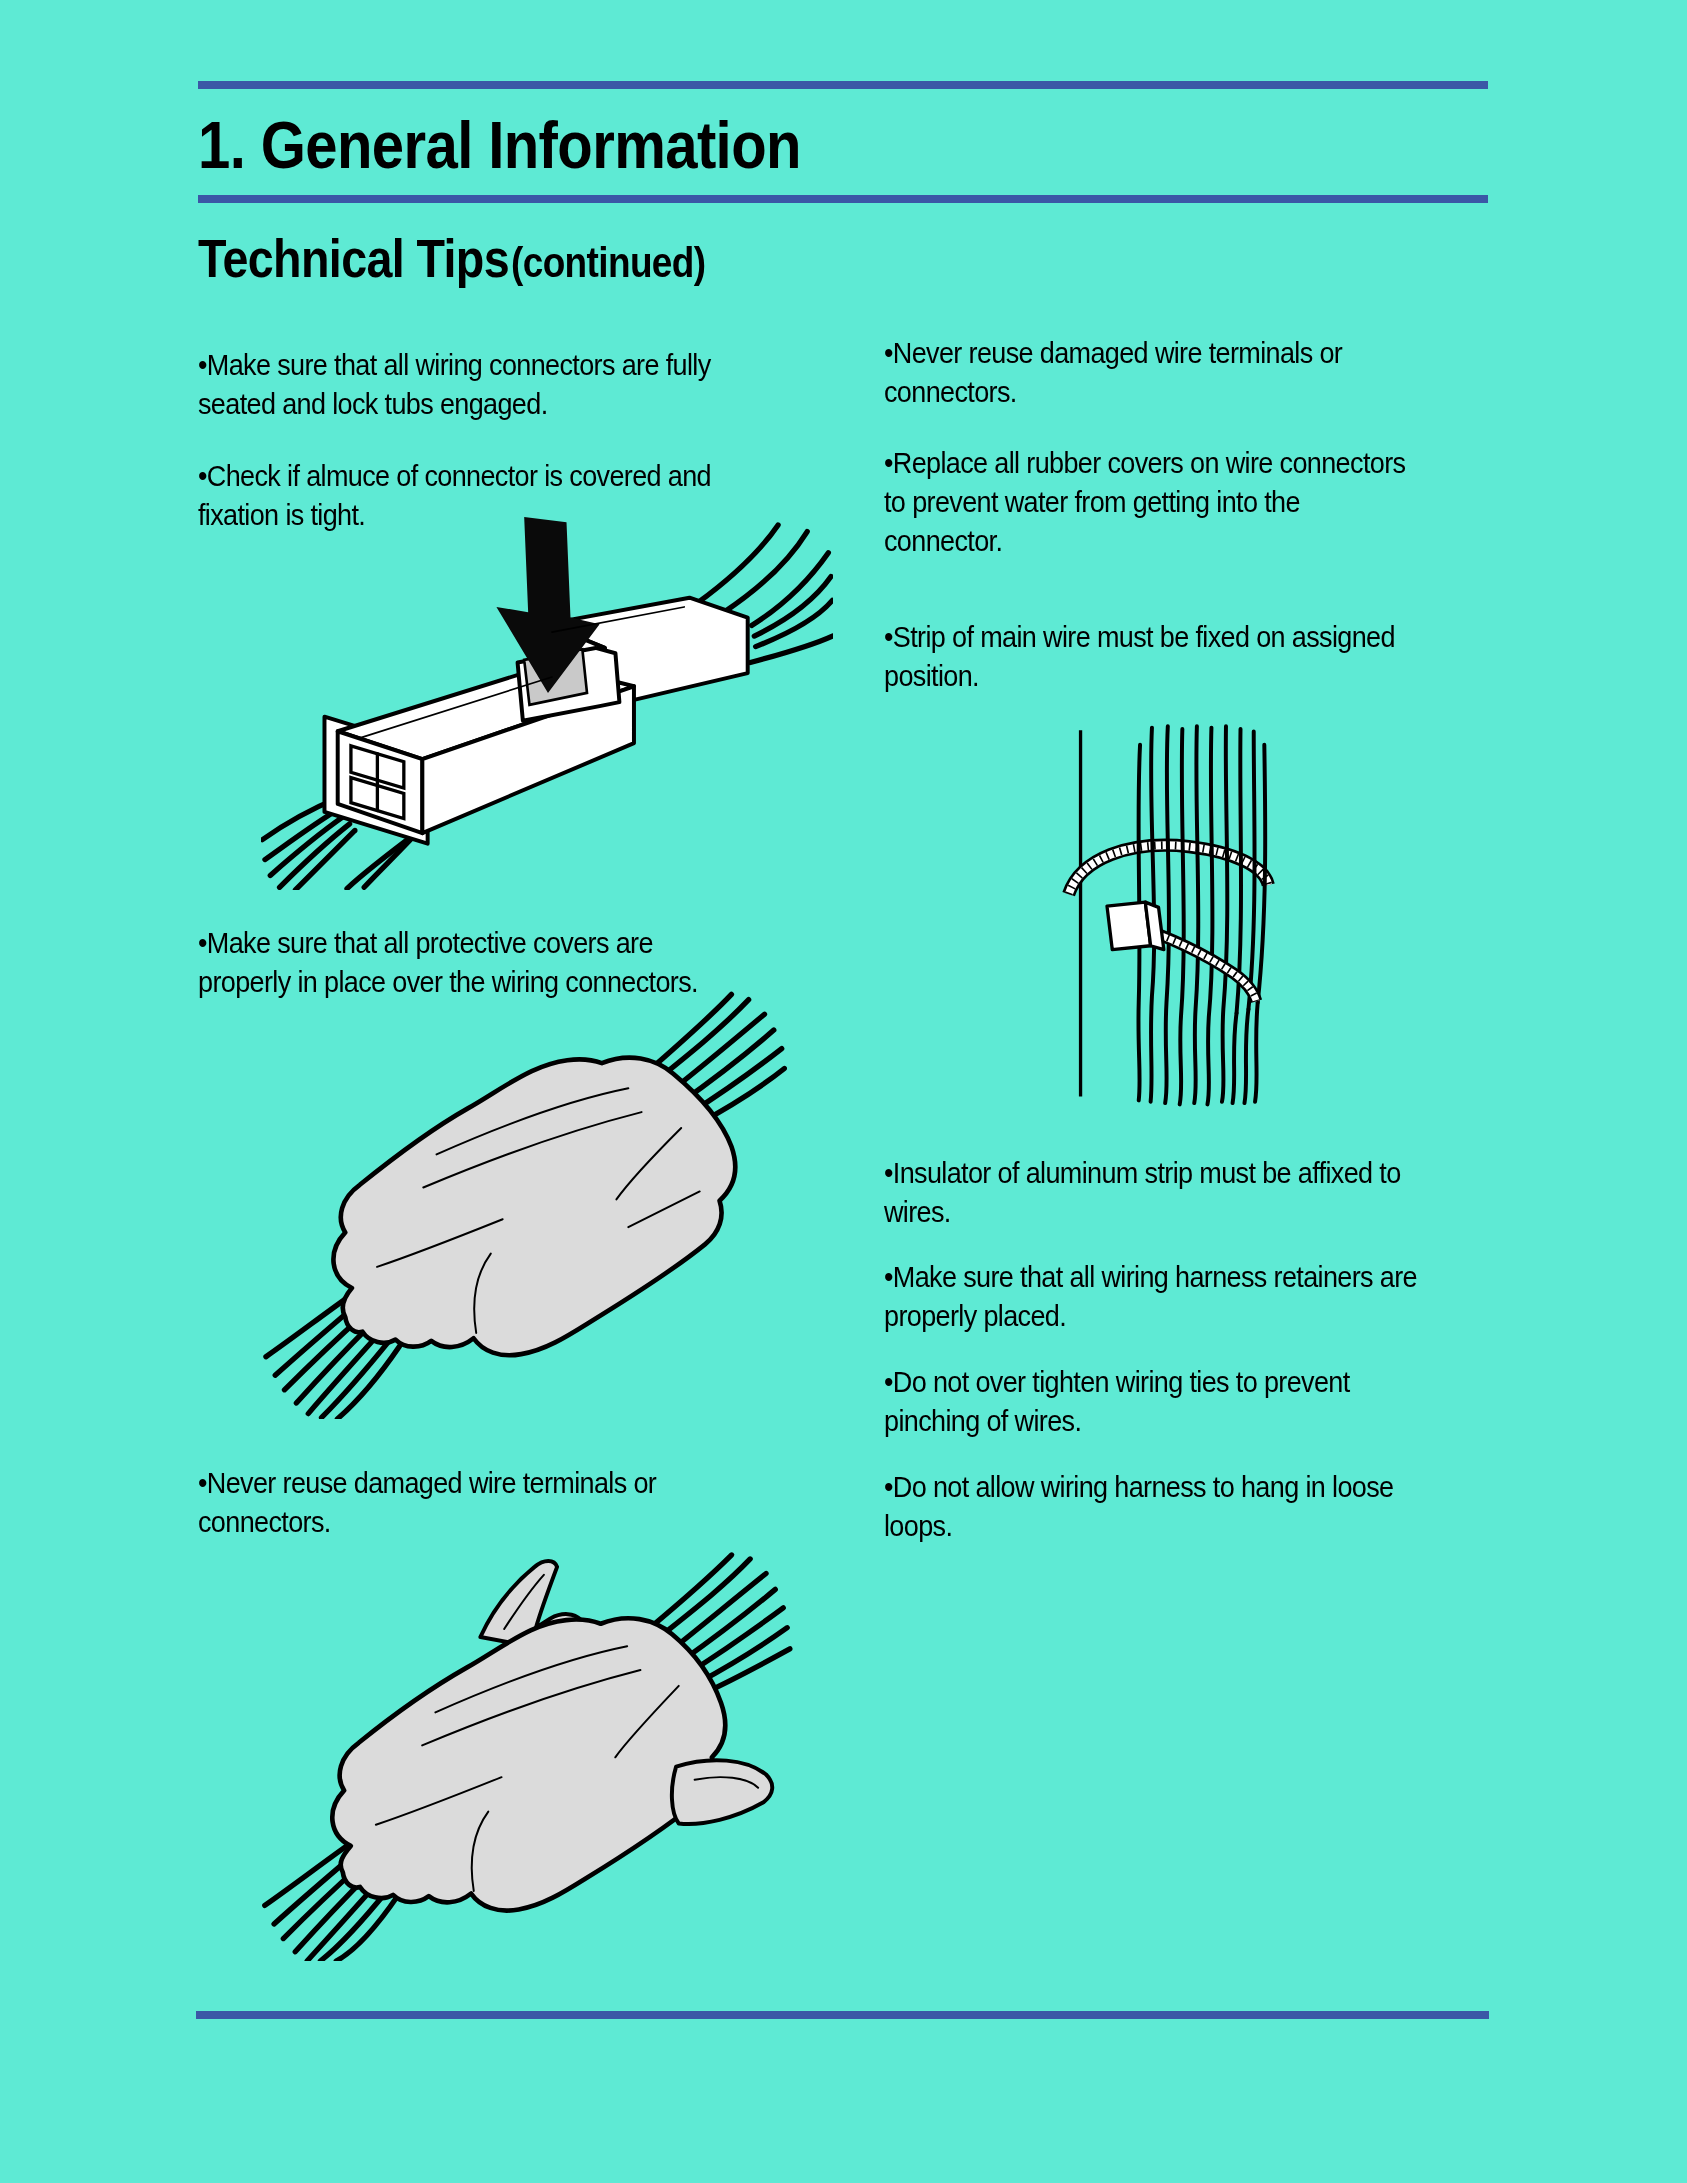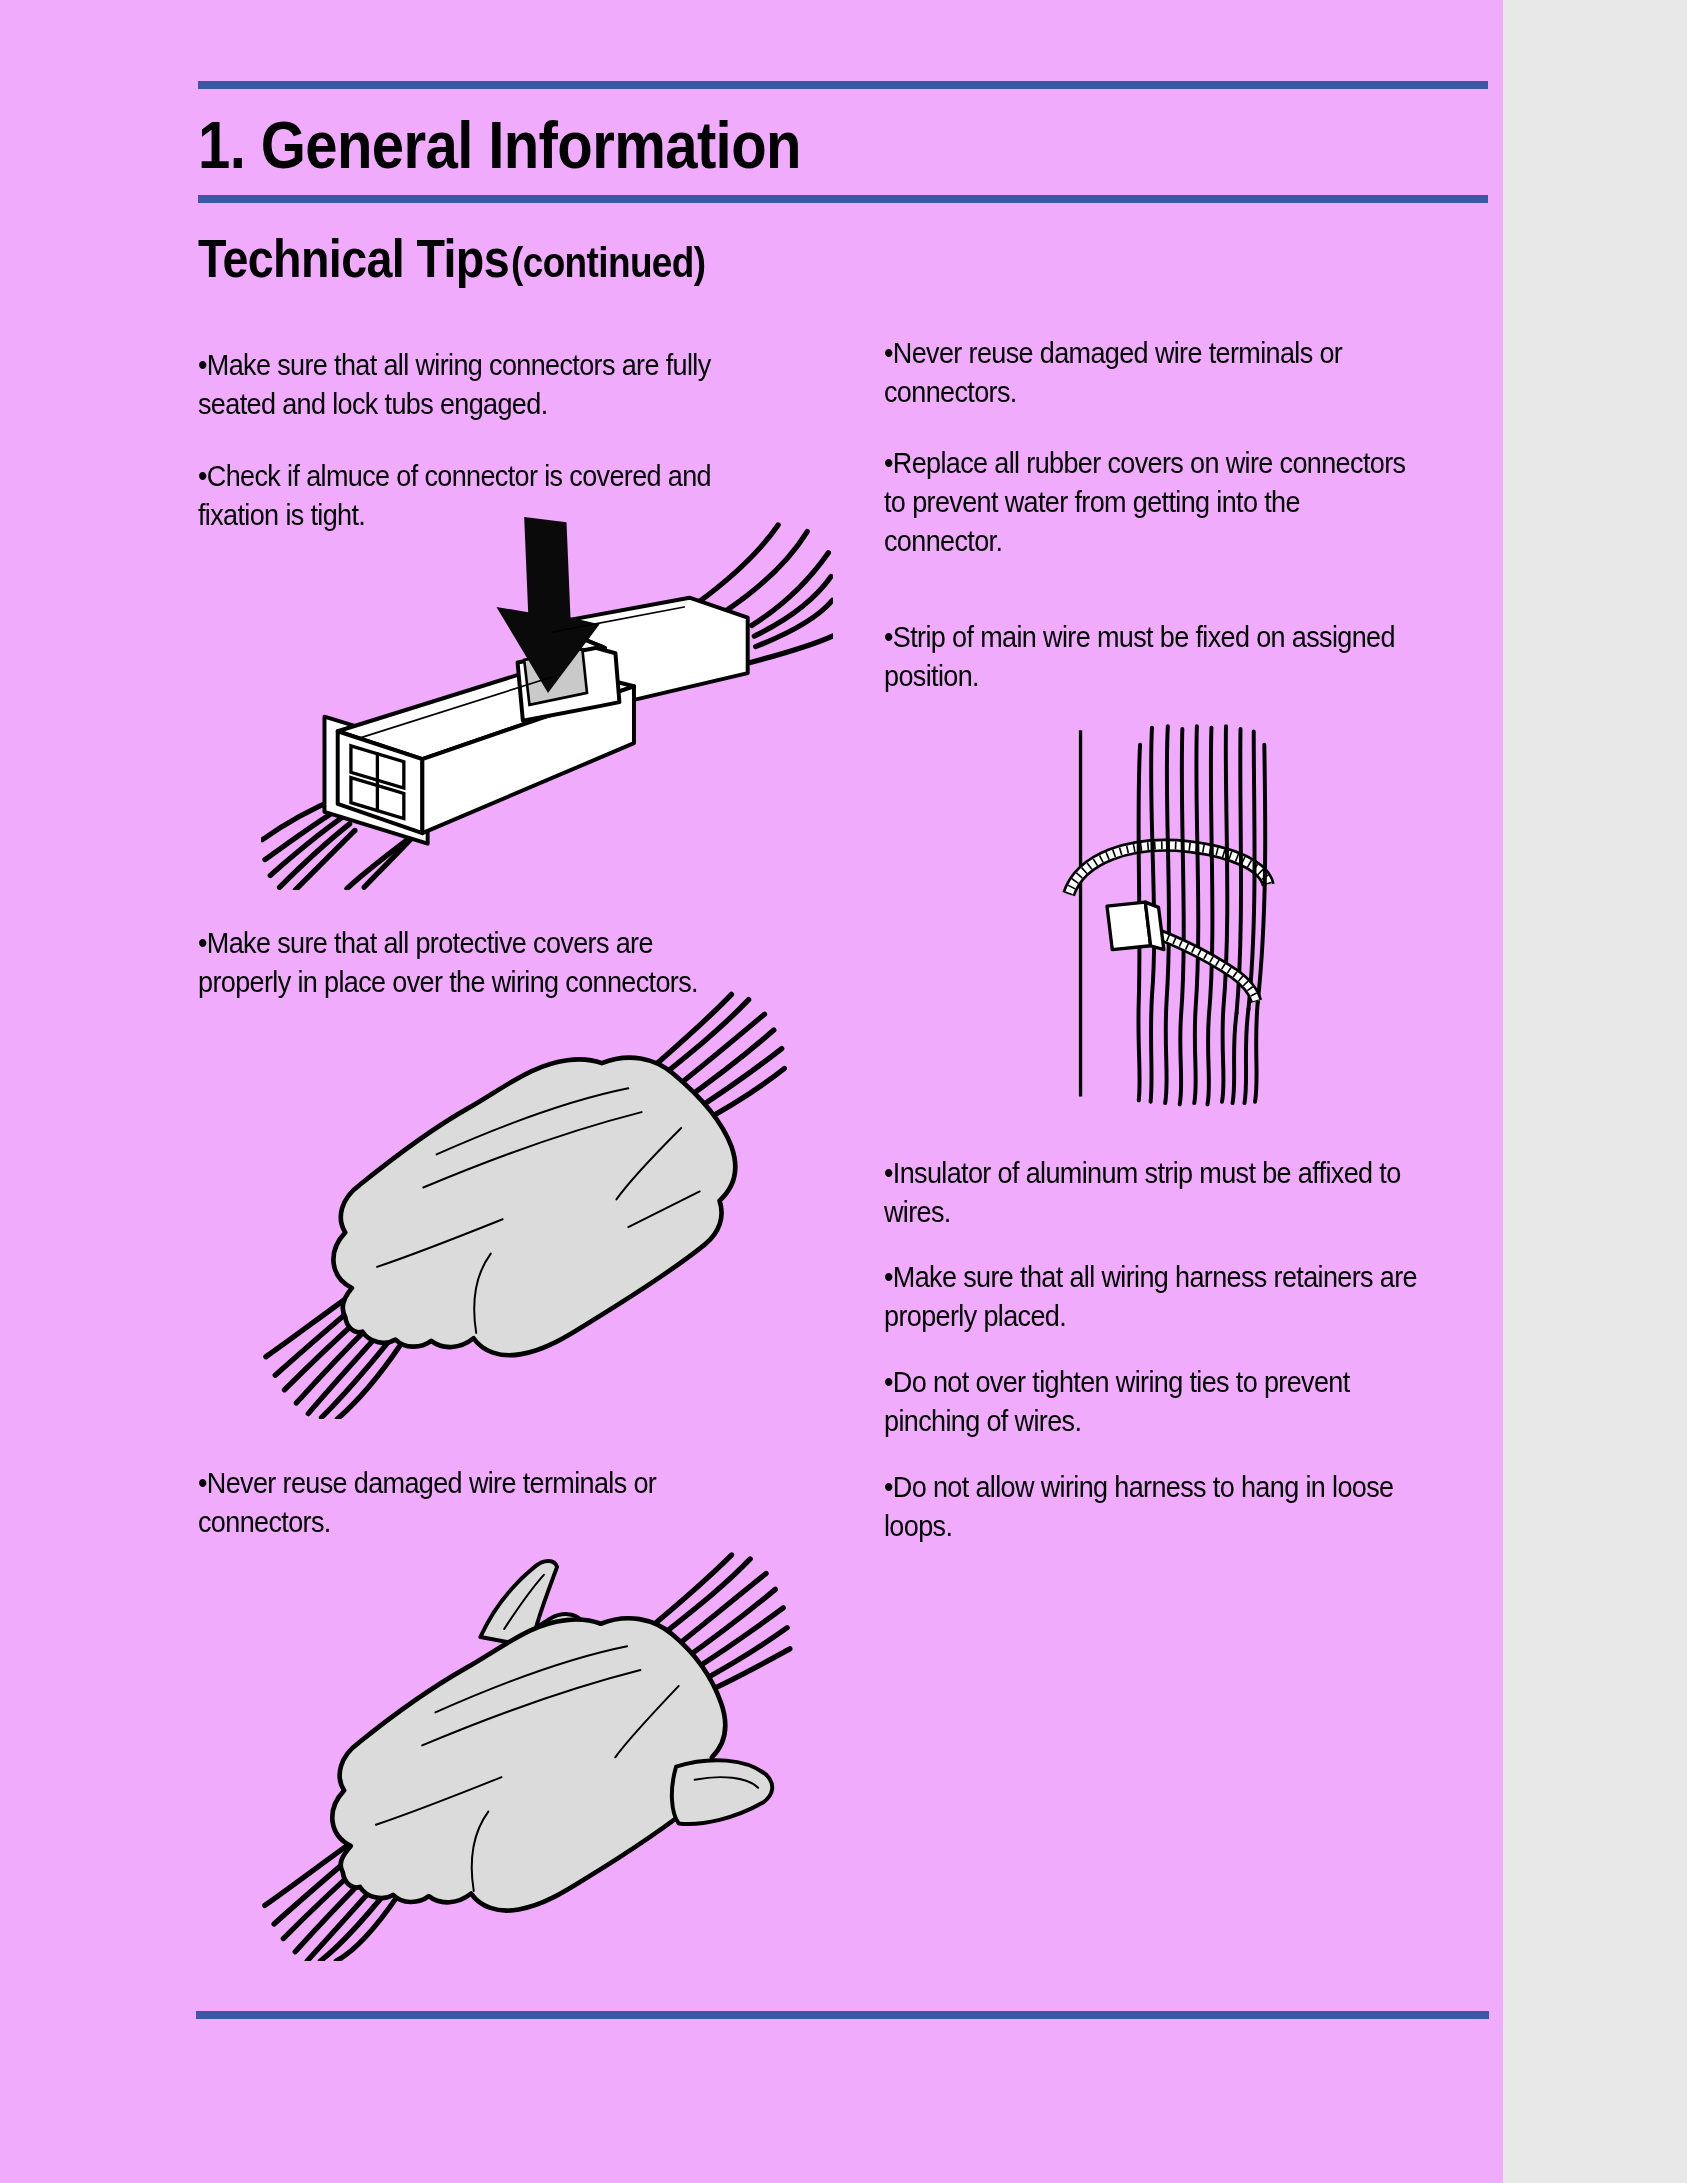--- a/index.html
+++ b/index.html
@@ -1,19 +1,19 @@
 <!DOCTYPE html>
 <html style="font-size:10.6px"><head>
 <meta charset="utf-8">
 <style>
   html,body{margin:0;padding:0;background:#e8e8e8;}
   #page{
     position:relative;
-    width:1503px;height:2183px;
-    background:#f0abfc;
+    width:1687px;height:2183px;
+    background:#5eead4;
     font-family:"Liberation Sans", sans-serif;
     color:#000;
     overflow:hidden;
   }
   .rule{position:absolute;height:8px;background:#3B57A6;}
   .h1{
     position:absolute;left:198px;top:107px;
     font-size:66px;font-weight:700;letter-spacing:-0.7px;
     white-space:nowrap;transform:scaleX(0.88);transform-origin:left top;
   }

